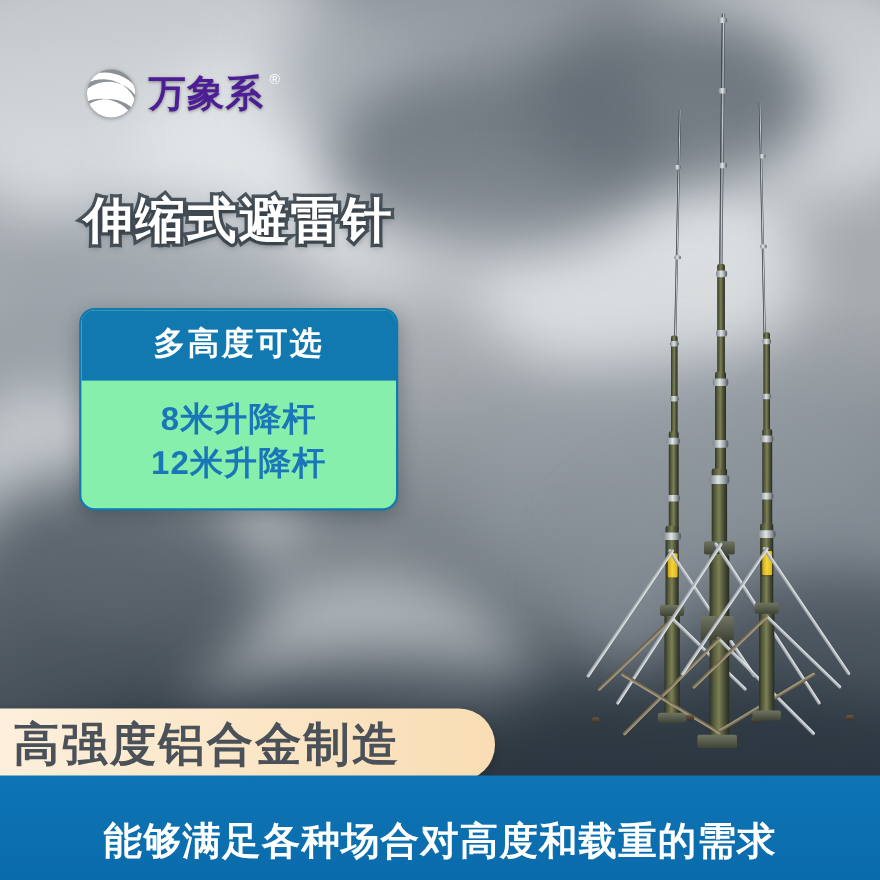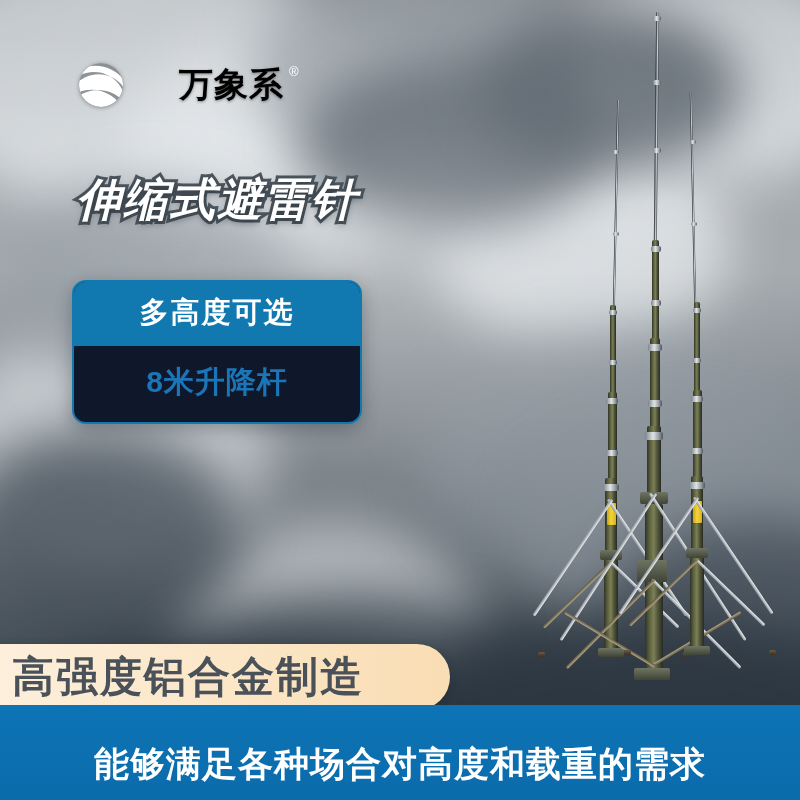--- a/index.html
+++ b/index.html
@@ -90,43 +90,41 @@
   }
   .foot{
     position:absolute;width:7px;height:5px;border-radius:2px;
     background:linear-gradient(180deg,#6d5a46 0%,#3a2f24 100%);
   }
 
   
   .logo{position:absolute;left:78px;top:62px;display:flex;align-items:center;gap:11px;}
   .logo-mark{width:46px;height:46px;position:relative;filter:drop-shadow(0 1px 2px rgba(0,0,0,.35));}
   .logo-text{
-    position:relative;color:#000000;font-size:34px;font-weight:bold;letter-spacing:1px;
+    position:relative;color:#4c1d95;font-size:34px;font-weight:bold;letter-spacing:1px;
     text-shadow:0 1px 3px rgba(0,0,0,.4);
-    margin-left:44px;
   }
   .logo-reg{
     position:absolute;top:-3px;right:-15px;font-size:13px;font-weight:normal;
   }
 
   
   .headline{
     position:absolute;left:76px;top:170px;
     font-size:45px;font-weight:bold;letter-spacing:2px;color:#ffffff;
     -webkit-text-stroke:6px #4d575f;
     paint-order:stroke fill;
     text-shadow:0 3px 7px rgba(20,26,32,.55);
-    font-style:italic;
   }
 
   
   .card{
     position:absolute;left:72px;top:280px;width:286px;
     border-radius:14px;overflow:hidden;
-    background:#0f172a;
+    background:#86efac;
     border:2px solid #1179b0;
     box-shadow:0 5px 18px rgba(10,20,30,.30);
   }
   .card-head{
     background:#1179b0;
     padding:11px 0 13px;text-align:center;
   }
   .card-head-title{
     color:#ffffff;font-size:29px;font-weight:bold;letter-spacing:2px;
   }
@@ -285,20 +283,21 @@
   </div>
 
   <div class="headline">伸缩式避雷针</div>
 
   <div class="card">
     <div class="card-head">
       <div class="card-head-title">多高度可选</div>
     </div>
     <div class="card-body">
       <div class="card-item">8米升降杆</div>
+      <div class="card-item">12米升降杆</div>
     </div>
   </div>
 
   <div class="cream">
     <span class="cream-text">高强度铝合金制造</span>
   </div>
 
   <div class="bluebar">
     <span class="bluebar-text">能够满足各种场合对高度和载重的需求</span>
   </div>

